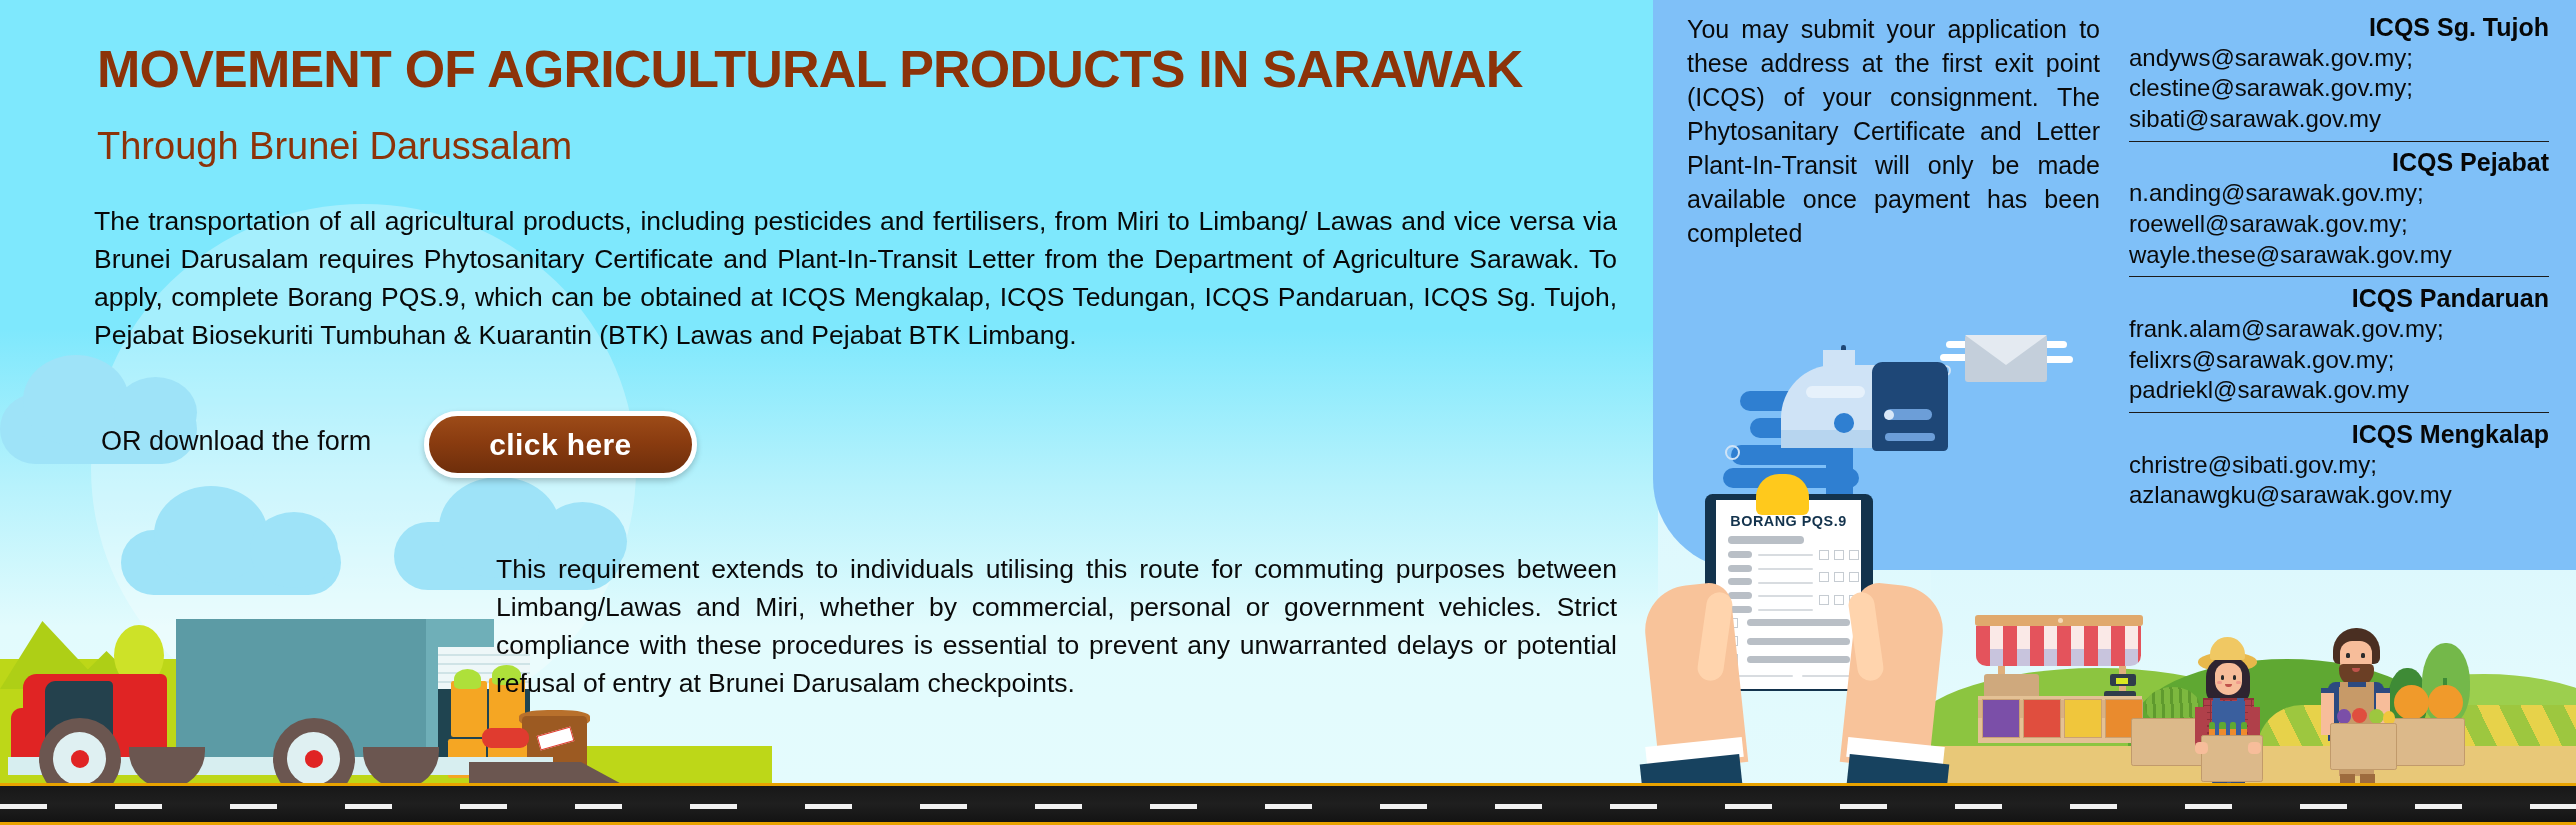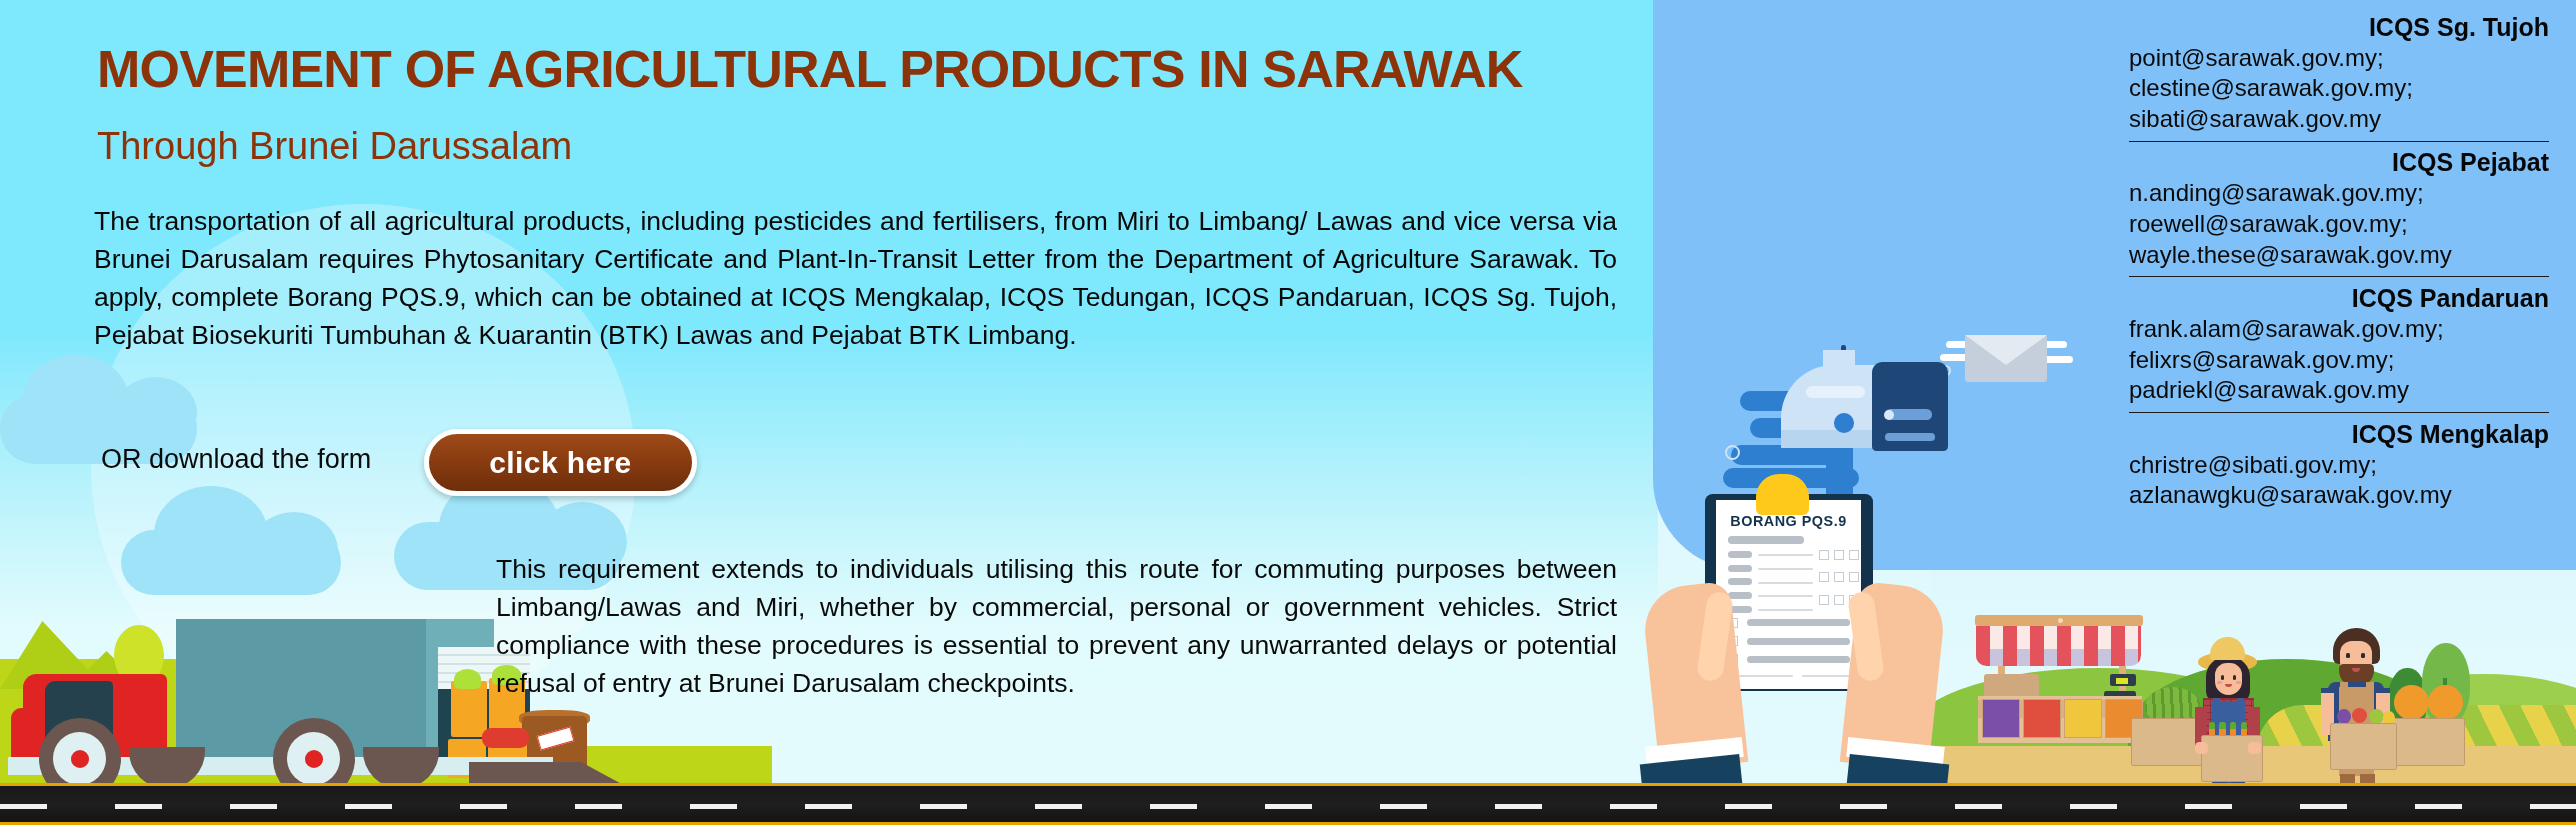--- a/index.html
+++ b/index.html
@@ -45,21 +45,21 @@
     position:absolute; left:97px; top:127px; width:1136px;
     color:#8c3309; font-size:38px; font-weight:normal; line-height:1.0;
     white-space:nowrap;
   }
   .body-1{
     position:absolute; left:94px; top:203px; width:1523px;
     color:#080808; font-size:26.5px; line-height:1.43;
     text-align:justify; text-align-last:left;
   }
   .or-row{
-    position:absolute; left:101px; top:429px; width:636px; height:68px;
+    position:absolute; left:101px; top:411px; width:636px; height:68px;
   }
   .or-label{
     position:absolute; left:0; top:16.7px;
     color:#0b0b0b; font-size:27px; line-height:1;
   }
   .click-btn{
     position:absolute; left:323px; top:0px;
     width:273px; height:67px; border-radius:35px;
     background:linear-gradient(180deg,#9d4b18 0%, #8a3c10 45%, #6e2e0b 100%);
     border:5.3px solid #ffffff;
@@ -381,25 +381,26 @@
     <span class="or-label">OR download the form</span>
     <a class="click-btn">click here</a>
   </div>
 
   <div class="body-2">This requirement extends to individuals utilising this route for commuting purposes between Limbang/Lawas and Miri, whether by commercial, personal or government vehicles. Strict compliance with these procedures is essential to prevent any unwarranted delays or potential refusal of entry at Brunei Darusalam checkpoints.</div>
 
   <div class="right-bg"></div>
   <div class="blue-panel"></div>
   <div class="blue-panel-top"></div>
 
+  <div class="submit-note">You may submit your application to these address at the first exit point (ICQS) of your consignment. The Phytosanitary Certificate and Letter Plant-In-Transit will only be made available once payment has been completed</div>
 
   <div class="contacts">
     <div class="contact-block">
       <div class="contact-title">ICQS Sg. Tujoh</div>
-      <div class="contact-email">point@sarawak.gov.my;</div>
+      <div class="contact-email">andyws@sarawak.gov.my;</div>
       <div class="contact-email">clestine@sarawak.gov.my;</div>
       <div class="contact-email">sibati@sarawak.gov.my</div>
     </div>
     <div class="contact-block">
       <div class="contact-title">ICQS Pejabat</div>
       <div class="contact-email">n.anding@sarawak.gov.my;</div>
       <div class="contact-email">roewell@sarawak.gov.my;</div>
       <div class="contact-email">wayle.these@sarawak.gov.my</div>
     </div>
     <div class="contact-block">

